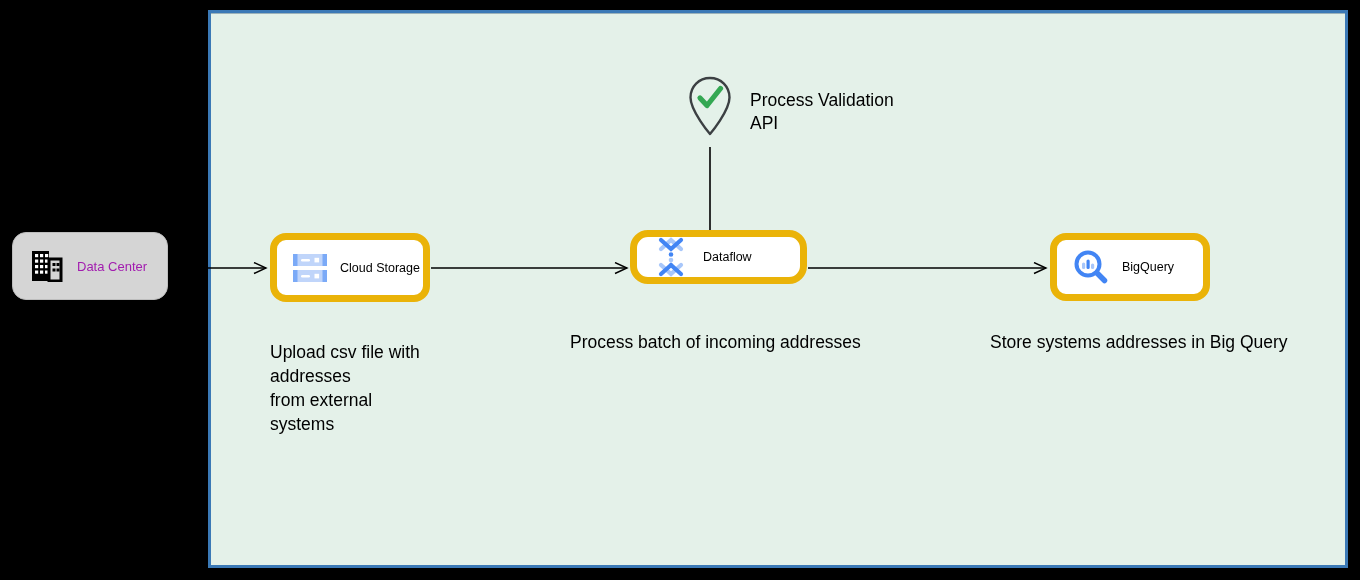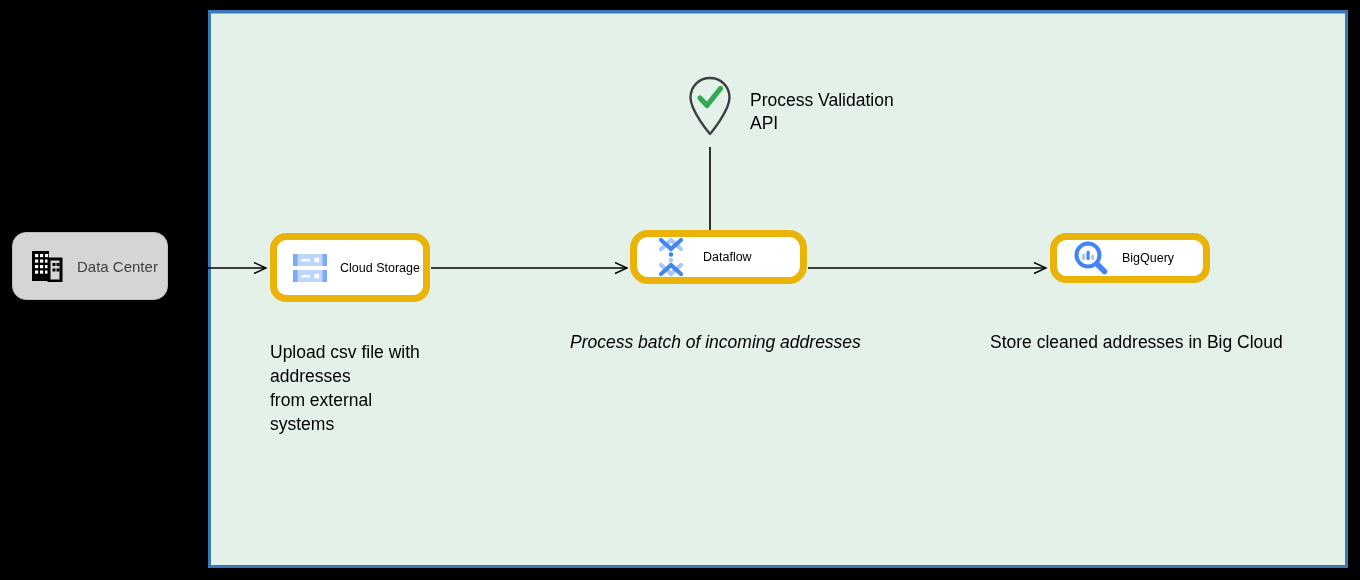--- a/index.html
+++ b/index.html
@@ -15,41 +15,41 @@
     background:#E4F1E9;border:3px solid #3B79B6;
     box-shadow:inset 0 1px 0 rgba(20,60,100,.35);
   }
   
   .dc-node{
     position:absolute;left:12px;top:232px;width:156px;height:68px;
     background:#D5D5D5;border:1px solid #BDBDBD;border-radius:14px;
     display:flex;align-items:center;gap:14px;padding-left:16px;box-sizing:border-box;
     z-index:3;
   }
-  .dc-node .label{font-size:15px;color:#404040;}
+  .dc-node .label{font-size:13px;color:#a21caf;}
   
   .svc-node{
     position:absolute;background:#ffffff;border:7px solid #eab308;border-radius:16px;
     display:flex;align-items:center;gap:13px;padding-left:16px;box-sizing:border-box;
     z-index:3;
   }
   .svc-node .label{font-size:12.5px;color:#000;white-space:nowrap;}
   #node-cloud-storage{left:270px;top:233px;width:160px;height:69px;}
   #node-dataflow{left:630px;top:230px;width:177px;height:54px;border-radius:18px;}
-  #node-bigquery{left:1050px;top:233px;width:160px;height:50px;}
+  #node-bigquery{left:1050px;top:233px;width:160px;height:68px;}
   
   .pin-wrap{position:absolute;left:687px;top:75px;width:46px;height:62px;z-index:3;}
   .api-label{
     position:absolute;left:750px;top:89px;font-size:17.5px;line-height:23px;
     white-space:pre-line;z-index:3;
   }
   
   .caption{position:absolute;font-size:17.5px;line-height:24px;white-space:pre-line;z-index:3;}
   #cap-storage{left:270px;top:331px;width:230px;margin-top:9px;}
-  #cap-dataflow{left:570px;top:330px;width:360px;font-style:italic;}
+  #cap-dataflow{left:570px;top:330px;width:360px;}
   #cap-bigquery{left:990px;top:330px;width:360px;}
   
   .edges{position:absolute;left:0;top:0;width:1360px;height:580px;z-index:2;pointer-events:none;}
   .icon{display:inline-flex;flex:0 0 auto;}
 </style>
 </head>
 <body>
 
 <div class="boundary"></div>
 
@@ -148,13 +148,13 @@
   </svg>
 </div>
 <div class="api-label">Process Validation
 API</div>
 
 <div class="caption" id="cap-storage">Upload csv file with
 addresses
 from external
 systems</div>
 <div class="caption" id="cap-dataflow">Process batch of incoming addresses</div>
-<div class="caption" id="cap-bigquery">Store cleaned addresses in Big Cloud</div>
+<div class="caption" id="cap-bigquery">Store systems addresses in Big Query</div>
 
 </body></html>

